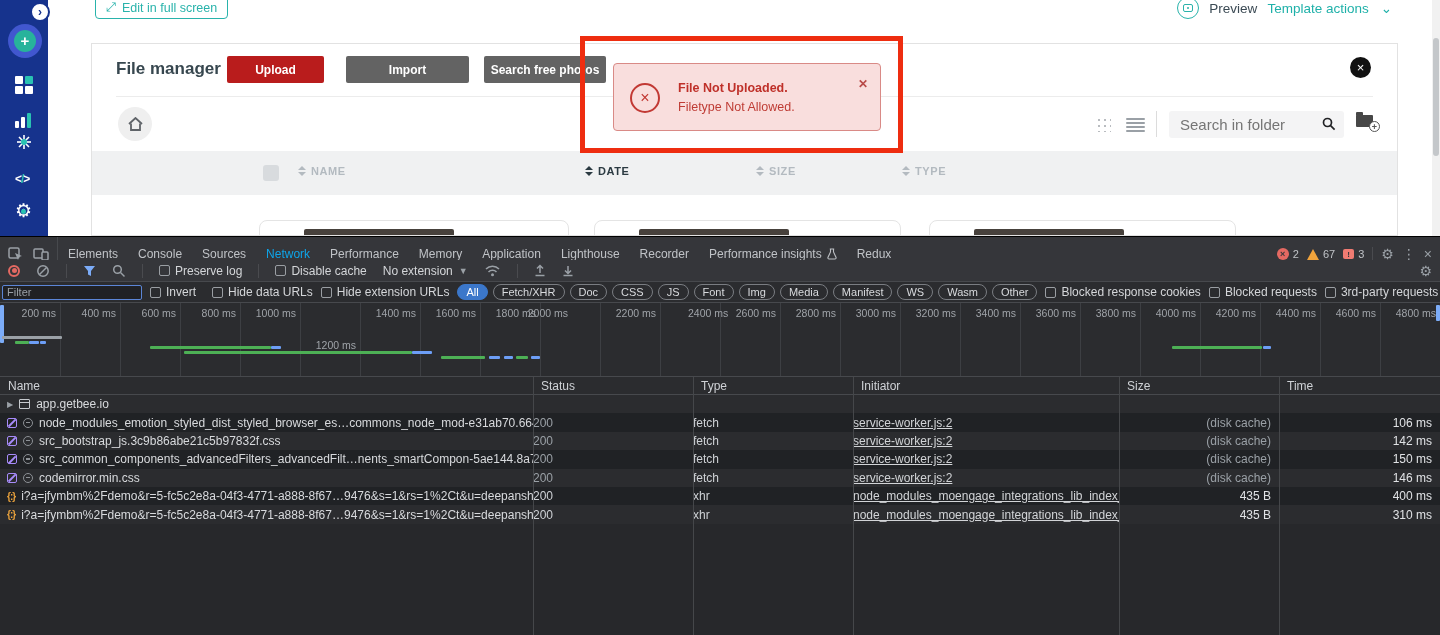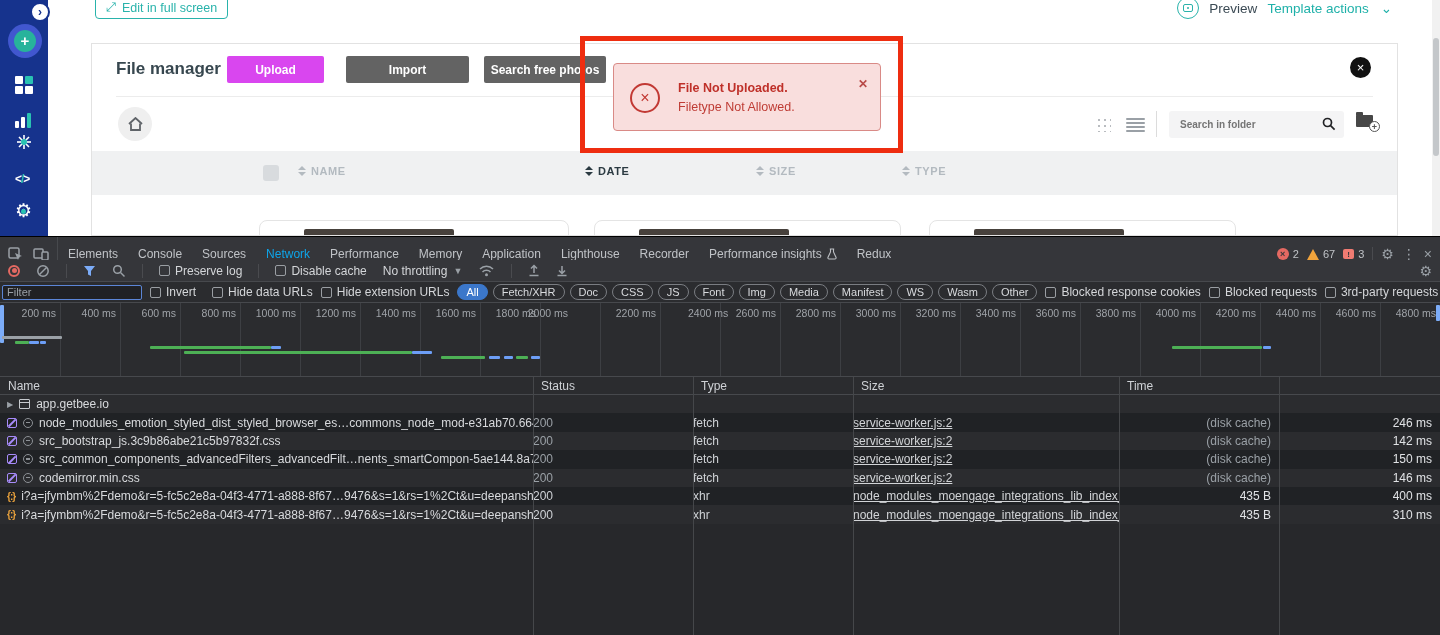--- a/index.html
+++ b/index.html
@@ -38,21 +38,21 @@
   #tmplact{color:#1fb1a9;display:flex;align-items:center;gap:12px;}
 
   #appscroll{position:absolute;right:0;top:0;width:8px;height:236px;background:#f1f1f1;}
   #appscroll i{position:absolute;left:1px;top:38px;width:6px;height:118px;background:#c4c7ca;border-radius:3px;}
 
   #panel{position:absolute;left:91px;top:43px;width:1307px;height:193px;background:#fff;
       border:1px solid #e2e2e2;overflow:hidden;}
   #fm-title{position:absolute;left:24px;top:15px;font-size:17px;font-weight:bold;color:#37474f;}
   .fm-btn{position:absolute;top:12px;height:27px;border:none;border-radius:2px;color:#fff;
       font-size:12px;font-weight:bold;display:flex;align-items:center;justify-content:center;font-family:inherit;}
-  #btn-upload{left:135px;width:97px;background:#d946ef;}
+  #btn-upload{left:135px;width:97px;background:#b91c1c;}
   #btn-import{left:254px;width:123px;background:#636363;}
   #btn-search-photos{left:392px;width:122px;background:#636363;}
   #fm-divider{position:absolute;left:24px;right:24px;top:52px;border-top:1px solid #ececec;}
   #panel-close{position:absolute;right:26px;top:13px;width:21px;height:21px;border-radius:50%;background:#111;
       color:#fff;font-size:13px;display:flex;align-items:center;justify-content:center;}
   #toast{position:absolute;left:521px;top:19px;width:268px;height:68px;background:#f9dedd;
       border:1px solid #d98a86;border-radius:4px;z-index:30;}
   .toast-x{position:absolute;left:16px;top:19px;width:30px;height:30px;border-radius:50%;
       border:2px solid #c23934;color:#c23934;font-size:16px;display:flex;align-items:center;justify-content:center;}
   #toast-title{position:absolute;left:64px;top:17px;font-size:12.5px;font-weight:bold;color:#bf3029;}
@@ -63,21 +63,21 @@
   #home-crumb{position:absolute;left:26px;top:63px;width:34px;height:34px;border-radius:50%;background:#efefef;
       display:flex;align-items:center;justify-content:center;}
   #view-icons{position:absolute;right:0;left:0;top:63px;height:34px;}
   .dots9{position:absolute;left:1004px;top:10px;width:15px;height:15px;
       background-image:radial-gradient(#b9bcc0 1.2px,transparent 1.3px);background-size:6px 6px;}
   .listic{position:absolute;left:1034px;top:11px;width:19px;}
   .listic i{display:block;height:2px;background:#9aa0a6;margin-bottom:2px;border-radius:1px;}
   .vdiv{position:absolute;left:1064px;top:4px;width:1px;height:26px;background:#dcdcdc;}
   #folder-search{position:absolute;left:1077px;top:4px;width:175px;height:27px;background:#f4f4f5;border-radius:3px;}
   #folder-search input{position:absolute;left:9px;top:0;width:135px;height:27px;border:none;background:transparent;
-      font-size:10px;color:#5f6368;font-family:inherit;outline:none;font-weight:bold;}
+      font-size:15px;color:#5f6368;font-family:inherit;outline:none;}
   #folder-search svg{position:absolute;right:8px;top:6px;}
   #folder-add{position:absolute;left:1264px;top:5px;width:24px;height:18px;}
   #folder-add .fshape{position:absolute;left:0;top:3px;width:17px;height:12px;background:#474747;border-radius:1px;}
   #folder-add .ftab{position:absolute;left:0;top:0;width:7px;height:4px;background:#474747;border-radius:1px;}
   #folder-add .fplus{position:absolute;right:0;bottom:-2px;width:11px;height:11px;border-radius:50%;background:#fff;
       border:1.5px solid #555;color:#555;font-size:9px;font-weight:bold;display:flex;align-items:center;justify-content:center;}
   #thead-app{position:absolute;left:0;right:0;top:107px;height:44px;background:#f0f1f2;}
   .app-cb{position:absolute;left:171px;top:14px;width:16px;height:16px;background:#d8dbde;border-radius:3px;}
   .colhdr{position:absolute;top:14px;display:flex;align-items:center;gap:5px;font-size:11px;font-weight:bold;
       letter-spacing:.6px;color:#b3bac0;}
@@ -375,21 +375,21 @@
       <span class="cblbl">
         <span class="cb"></span>
         <span>Preserve log</span>
       </span>
       <span class="tbsep"></span>
       <span class="cblbl">
         <span class="cb"></span>
         <span>Disable cache</span>
       </span>
       <span class="ddl">
-        <span>No throttling</span>
+        <span>No extension</span>
         <span class="car">▼</span>
       </span>
       <svg width="17" height="13" viewBox="0 0 17 13">
         <path d="M2 5a9 9 0 0113 0" fill="none" stroke="#9aa0a6" stroke-width="1.5"></path>
         <path d="M4.5 8a5.5 5.5 0 018 0" fill="none" stroke="#9aa0a6" stroke-width="1.5"></path>
         <circle cx="8.5" cy="10.8" r="1.5" fill="#9aa0a6"></circle>
       </svg>
       <span class="tbsep"></span>
       <svg width="12" height="13" viewBox="0 0 12 13">
         <path d="M6 9V2M3 4.5L6 1.5l3 3" fill="none" stroke="#9aa0a6" stroke-width="1.5"></path>
@@ -452,21 +452,21 @@
         <span class="ticklbl" style="left: 0px;">200 ms</span>
         <div class="gridline" style="left: 120px;"></div>
         <span class="ticklbl" style="left: 60px;">400 ms</span>
         <div class="gridline" style="left: 180px;"></div>
         <span class="ticklbl" style="left: 120px;">600 ms</span>
         <div class="gridline" style="left: 240px;"></div>
         <span class="ticklbl" style="left: 180px;">800 ms</span>
         <div class="gridline" style="left: 300px;"></div>
         <span class="ticklbl" style="left: 240px;">1000 ms</span>
         <div class="gridline" style="left: 360px;"></div>
-        <span class="ticklbl" style="left: 300px;">1200 ms</span>
+        <span class="ticklbl" style="left: 300px; margin-top: 32px;">1200 ms</span>
         <div class="gridline" style="left: 420px;"></div>
         <span class="ticklbl" style="left: 360px;">1400 ms</span>
         <div class="gridline" style="left: 480px;"></div>
         <span class="ticklbl" style="left: 420px;">1600 ms</span>
         <div class="gridline" style="left: 540px;"></div>
         <span class="ticklbl" style="left: 480px;">1800 ms</span>
         <div class="gridline" style="left: 600px;"></div>
         <span class="ticklbl" style="left: 512px;">2000 ms</span>
         <div class="gridline" style="left: 660px;"></div>
         <span class="ticklbl" style="left: 600px;">2200 ms</span>
@@ -509,20 +509,21 @@
         <div class="wbar green" style="left: 516px; top: 53px; width: 12px;"></div>
         <div class="wbar blue" style="left: 531px; top: 53px; width: 9px;"></div>
         <div class="wbar green" style="left: 1172px; top: 43px; width: 90px;"></div>
         <div class="wbar blue" style="left: 1263px; top: 43px; width: 8px;"></div>
       </div>
 
     <div id="dt-thead">
       <div>Name</div>
       <div>Status</div>
       <div>Type</div>
+      <div>Initiator</div>
       <div>Size</div>
       <div>Time</div>
     </div>
 
     <div id="net-rows">
         <div class="net-row">
           <div class="cell c-name">
             <span class="caret">▶</span>
             <span class="ic-frame"></span>
             <span style="overflow:hidden;white-space:nowrap;">app.getbee.io</span>
@@ -538,21 +539,21 @@
             <span class="ic-fetch"></span>
             <span class="ic-sw"></span>
             <span style="overflow:hidden;white-space:nowrap;">node_modules_emotion_styled_dist_styled_browser_es…commons_node_mod-e31ab70.664bfab327…</span>
           </div>
           <div class="cell dim">200</div>
           <div class="cell">fetch</div>
           <div class="cell">
             <span class="lnk">service-worker.js:2</span>
           </div>
           <div class="cell c-size dim">(disk cache)</div>
-          <div class="cell c-time">246 ms</div>
+          <div class="cell c-time">106 ms</div>
         </div>
         <div class="net-row">
           <div class="cell c-name">
             <span class="ic-fetch"></span>
             <span class="ic-sw"></span>
             <span style="overflow:hidden;white-space:nowrap;">src_bootstrap_js.3c9b86abe21c5b97832f.css</span>
           </div>
           <div class="cell dim">200</div>
           <div class="cell">fetch</div>
           <div class="cell">

